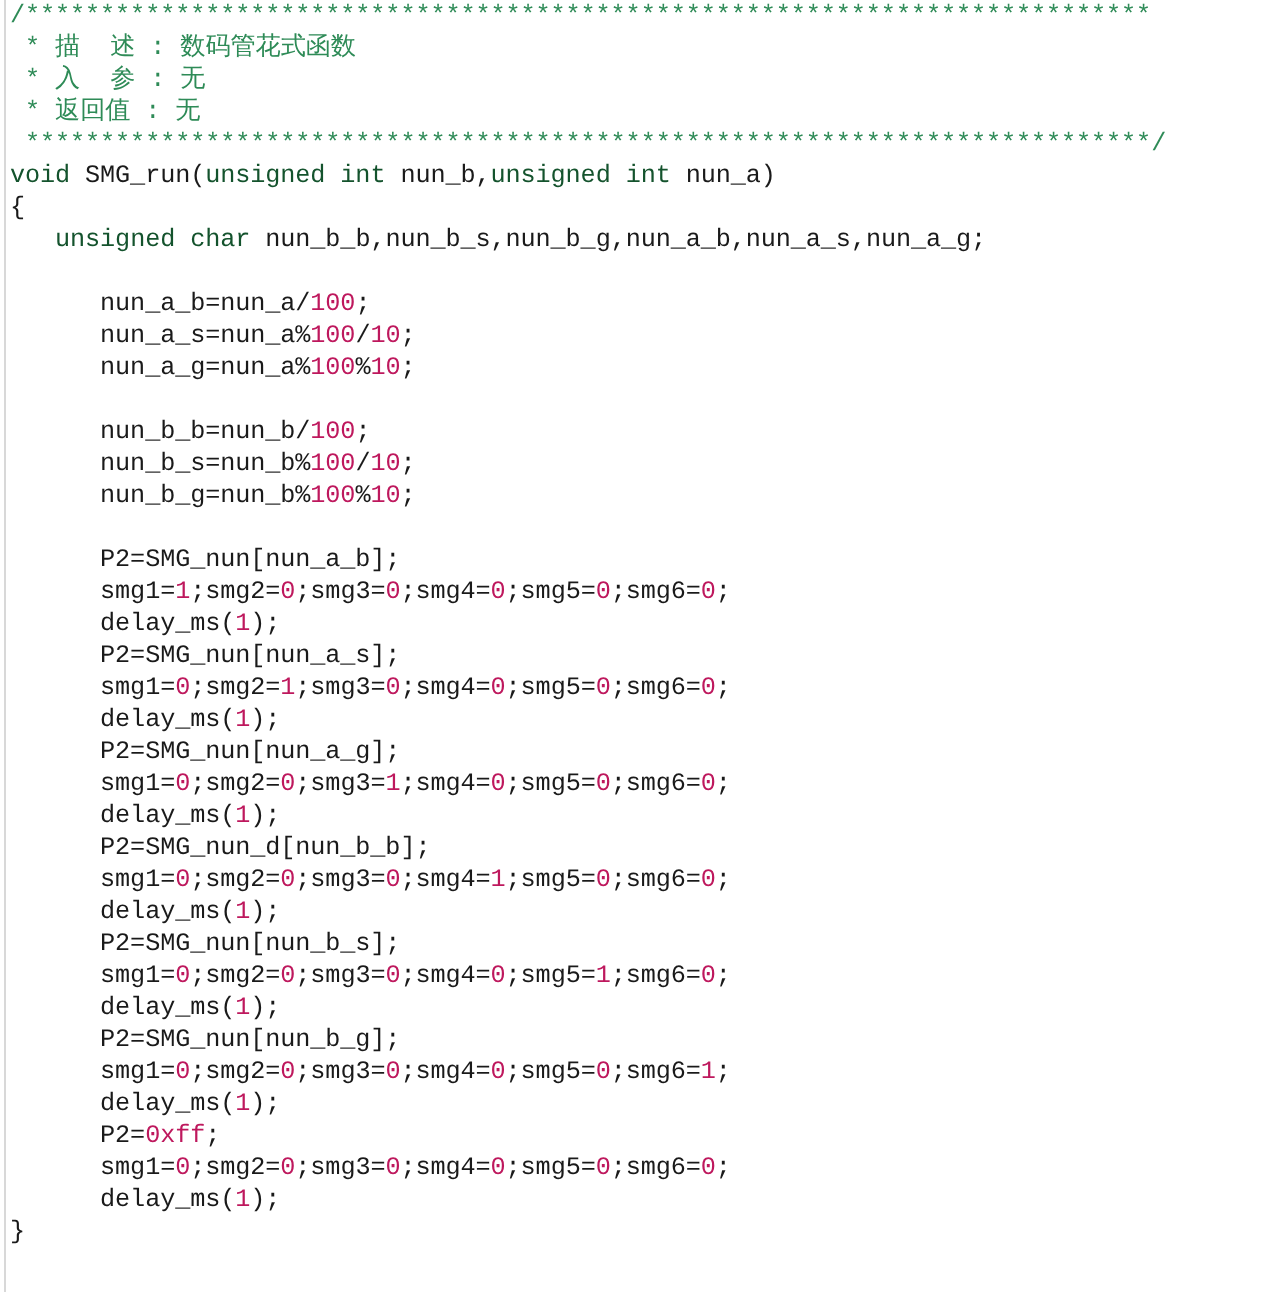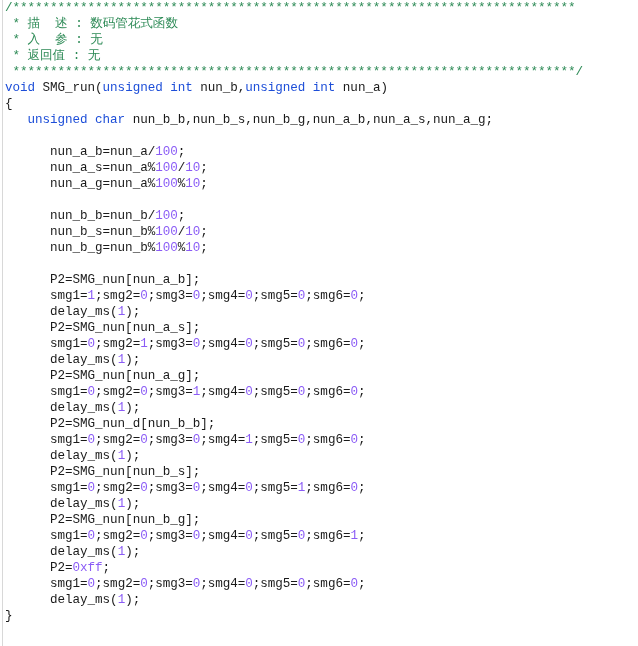--- a/index.html
+++ b/index.html
@@ -48,22 +48,22 @@
   }
 
   .ln {
     display: block;
     height: 16px;
     white-space: pre;
   }
 
   
   .cmt { color: #2e8b57; }
-  .kw  { color: #1d4ed8; }
-  .num { color: #8b5cf6; }
+  .kw  { color: #14532d; }
+  .num { color: #be185d; }
   .pln { color: #1a1a1a; }
 </style>
 </head>
 <body>
 
 <div id="editor">
   <div id="gutter-rule"></div>
   <pre id="code"><span class="ln"><span class="cmt">/***************************************************************************</span></span><span class="ln"><span class="cmt"> * 描  述 : 数码管花式函数</span></span><span class="ln"><span class="cmt"> * 入  参 : 无</span></span><span class="ln"><span class="cmt"> * 返回值 : 无</span></span><span class="ln"><span class="cmt"> ***************************************************************************/</span></span><span class="ln"><span class="kw">void</span><span class="pln"> SMG_run(</span><span class="kw">unsigned int</span><span class="pln"> nun_b,</span><span class="kw">unsigned int</span><span class="pln"> nun_a)</span></span><span class="ln"><span class="pln">{</span></span><span class="ln"><span class="pln">   </span><span class="kw">unsigned char</span><span class="pln"> nun_b_b,nun_b_s,nun_b_g,nun_a_b,nun_a_s,nun_a_g;</span></span><span class="ln">&nbsp;</span><span class="ln"><span class="pln">      nun_a_b=nun_a/</span><span class="num">100</span><span class="pln">;</span></span><span class="ln"><span class="pln">      nun_a_s=nun_a%</span><span class="num">100</span><span class="pln">/</span><span class="num">10</span><span class="pln">;</span></span><span class="ln"><span class="pln">      nun_a_g=nun_a%</span><span class="num">100</span><span class="pln">%</span><span class="num">10</span><span class="pln">;</span></span><span class="ln">&nbsp;</span><span class="ln"><span class="pln">      nun_b_b=nun_b/</span><span class="num">100</span><span class="pln">;</span></span><span class="ln"><span class="pln">      nun_b_s=nun_b%</span><span class="num">100</span><span class="pln">/</span><span class="num">10</span><span class="pln">;</span></span><span class="ln"><span class="pln">      nun_b_g=nun_b%</span><span class="num">100</span><span class="pln">%</span><span class="num">10</span><span class="pln">;</span></span><span class="ln">&nbsp;</span><span class="ln"><span class="pln">      P2=SMG_nun[nun_a_b];</span></span><span class="ln"><span class="pln">      smg1=</span><span class="num">1</span><span class="pln">;smg2=</span><span class="num">0</span><span class="pln">;smg3=</span><span class="num">0</span><span class="pln">;smg4=</span><span class="num">0</span><span class="pln">;smg5=</span><span class="num">0</span><span class="pln">;smg6=</span><span class="num">0</span><span class="pln">;</span></span><span class="ln"><span class="pln">      delay_ms(</span><span class="num">1</span><span class="pln">);</span></span><span class="ln"><span class="pln">      P2=SMG_nun[nun_a_s];</span></span><span class="ln"><span class="pln">      smg1=</span><span class="num">0</span><span class="pln">;smg2=</span><span class="num">1</span><span class="pln">;smg3=</span><span class="num">0</span><span class="pln">;smg4=</span><span class="num">0</span><span class="pln">;smg5=</span><span class="num">0</span><span class="pln">;smg6=</span><span class="num">0</span><span class="pln">;</span></span><span class="ln"><span class="pln">      delay_ms(</span><span class="num">1</span><span class="pln">);</span></span><span class="ln"><span class="pln">      P2=SMG_nun[nun_a_g];</span></span><span class="ln"><span class="pln">      smg1=</span><span class="num">0</span><span class="pln">;smg2=</span><span class="num">0</span><span class="pln">;smg3=</span><span class="num">1</span><span class="pln">;smg4=</span><span class="num">0</span><span class="pln">;smg5=</span><span class="num">0</span><span class="pln">;smg6=</span><span class="num">0</span><span class="pln">;</span></span><span class="ln"><span class="pln">      delay_ms(</span><span class="num">1</span><span class="pln">);</span></span><span class="ln"><span class="pln">      P2=SMG_nun_d[nun_b_b];</span></span><span class="ln"><span class="pln">      smg1=</span><span class="num">0</span><span class="pln">;smg2=</span><span class="num">0</span><span class="pln">;smg3=</span><span class="num">0</span><span class="pln">;smg4=</span><span class="num">1</span><span class="pln">;smg5=</span><span class="num">0</span><span class="pln">;smg6=</span><span class="num">0</span><span class="pln">;</span></span><span class="ln"><span class="pln">      delay_ms(</span><span class="num">1</span><span class="pln">);</span></span><span class="ln"><span class="pln">      P2=SMG_nun[nun_b_s];</span></span><span class="ln"><span class="pln">      smg1=</span><span class="num">0</span><span class="pln">;smg2=</span><span class="num">0</span><span class="pln">;smg3=</span><span class="num">0</span><span class="pln">;smg4=</span><span class="num">0</span><span class="pln">;smg5=</span><span class="num">1</span><span class="pln">;smg6=</span><span class="num">0</span><span class="pln">;</span></span><span class="ln"><span class="pln">      delay_ms(</span><span class="num">1</span><span class="pln">);</span></span><span class="ln"><span class="pln">      P2=SMG_nun[nun_b_g];</span></span><span class="ln"><span class="pln">      smg1=</span><span class="num">0</span><span class="pln">;smg2=</span><span class="num">0</span><span class="pln">;smg3=</span><span class="num">0</span><span class="pln">;smg4=</span><span class="num">0</span><span class="pln">;smg5=</span><span class="num">0</span><span class="pln">;smg6=</span><span class="num">1</span><span class="pln">;</span></span><span class="ln"><span class="pln">      delay_ms(</span><span class="num">1</span><span class="pln">);</span></span><span class="ln"><span class="pln">      P2=</span><span class="num">0xff</span><span class="pln">;</span></span><span class="ln"><span class="pln">      smg1=</span><span class="num">0</span><span class="pln">;smg2=</span><span class="num">0</span><span class="pln">;smg3=</span><span class="num">0</span><span class="pln">;smg4=</span><span class="num">0</span><span class="pln">;smg5=</span><span class="num">0</span><span class="pln">;smg6=</span><span class="num">0</span><span class="pln">;</span></span><span class="ln"><span class="pln">      delay_ms(</span><span class="num">1</span><span class="pln">);</span></span><span class="ln"><span class="pln">}</span></span><span class="ln">&nbsp;</span><span class="ln">&nbsp;</span></pre>
 </div>
 

